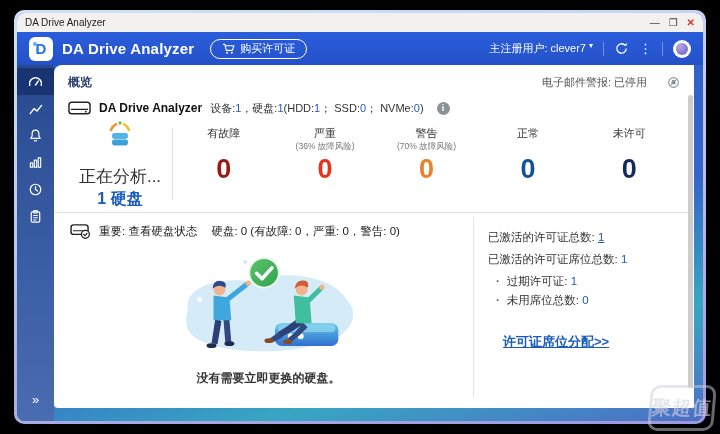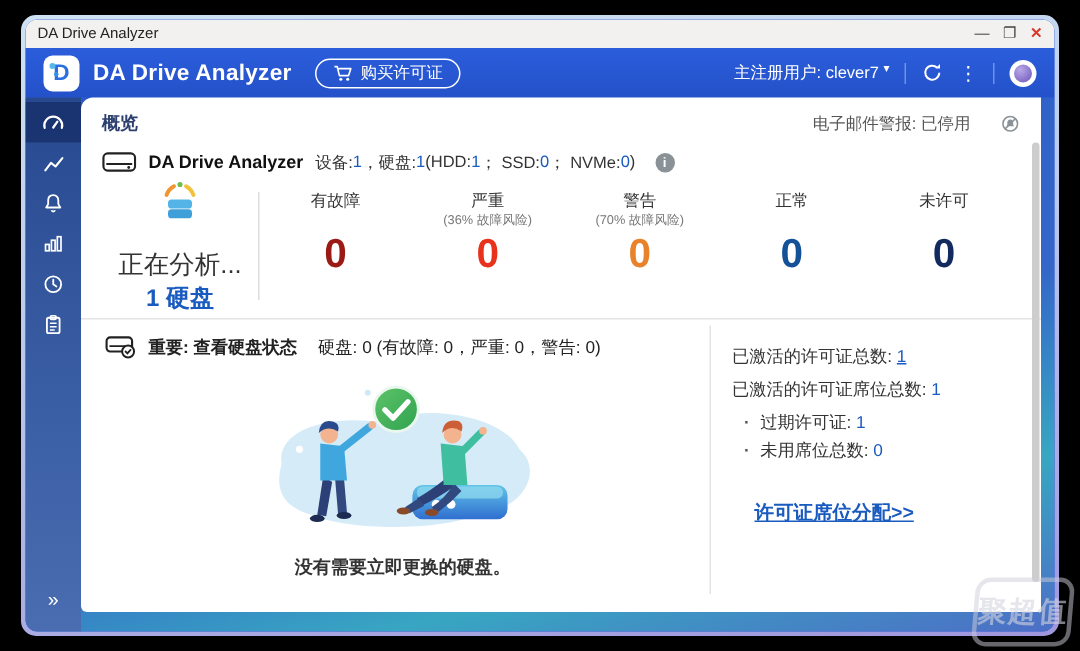--- a/index.html
+++ b/index.html
@@ -72,21 +72,21 @@
   .stat .lbl { font-size:11px; color:#333; }
   .stat .sub { font-size:8.5px; color:#777; height:11px; line-height:11px; }
   .stat .num { font-size:27px; font-weight:bold; margin-top:2px; }
   .c0{color:#9b1a15} .c1{color:#e8321c} .c2{color:#e8822b} .c3{color:#155196} .c4{color:#132a5e}
 
   .hdiv { border-top:1px solid #e3e3e3; margin:2px -14px 0 -14px; }
 
   .bottom { display:flex; height:187px; }
   .left-panel { flex:1; padding:10px 6px 0 2px; display:flex; flex-direction:column; }
   .lp-head { display:flex; align-items:center; gap:8px; font-size:11.5px; color:#222; }
-  .lp-head .tt { font-weight:bold; }
+  .lp-head .tt { font-weight:normal; }
   .lp-head .ss { margin-left:6px; }
   .illus { flex:1; display:flex; align-items:center; justify-content:center; }
   .caption { text-align:center; font-size:12px; font-weight:bold; color:#333; margin-bottom:13px; }
   .vdiv2 { width:1px; background:#e3e3e3; margin:4px 0; }
   .right-panel { width:206px; flex:0 0 auto; padding:10px 8px 0 14px; font-size:11.5px; color:#333; }
   .lic-head { display:flex; gap:7px; align-items:center; font-weight:bold; font-size:12px; color:#111; margin-bottom:12px; }
   .lic-line { margin:7px 0; }
   .val { color:#1a5bbf; }
   .linkv { color:#1a5bbf; text-decoration:underline; cursor:pointer; }
   .lic-ul { margin:5px 0 10px 8px; }

